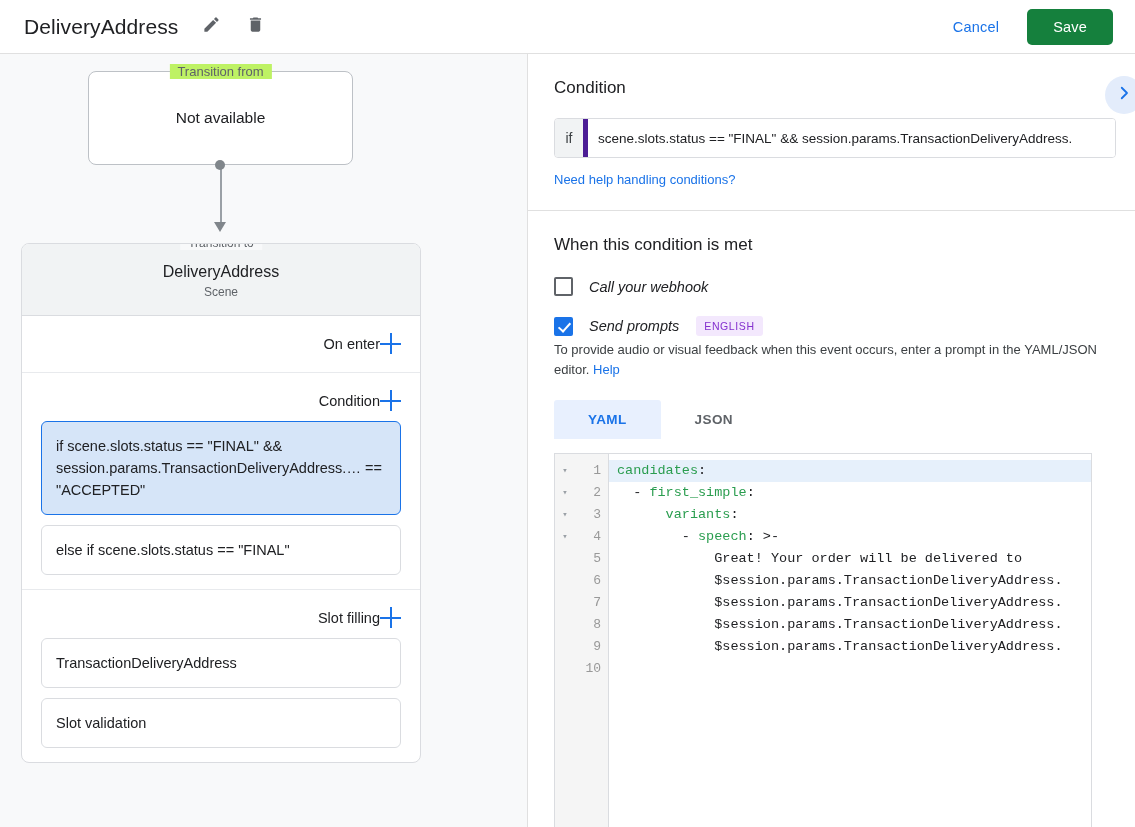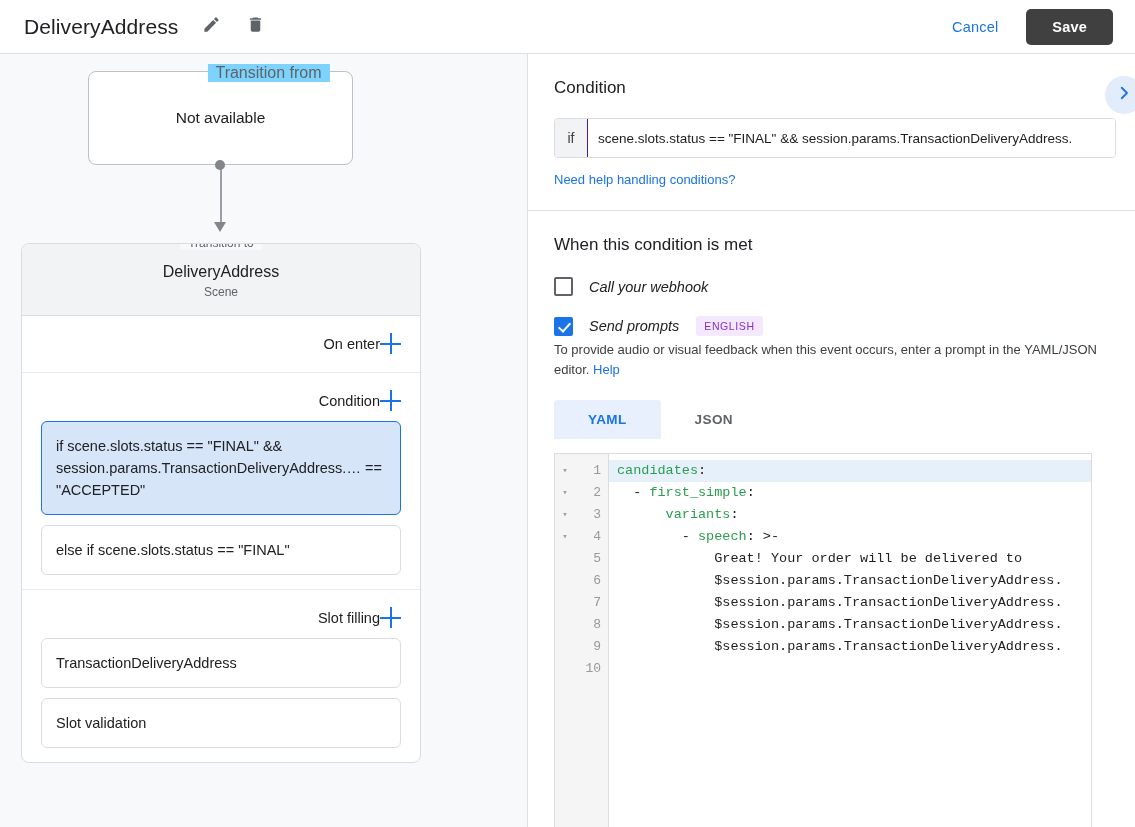--- a/index.html
+++ b/index.html
@@ -49,24 +49,24 @@
     font-weight: 500;
     letter-spacing: .2px;
     padding: 9px 14px;
     border-radius: 4px;
     cursor: pointer;
     background: none; border: none;
     font-family: inherit;
   }
   .save-btn {
     margin-left: 14px;
-    background: #404040;
+    background: #15803d;
     color: #ffffff;
     font-size: 14.5px;
-    font-weight: 700;
+    font-weight: 400;
     letter-spacing: .2px;
     padding: 10px 26px;
     border: none;
     border-radius: 5px;
     cursor: pointer;
     font-family: inherit;
   }
 
   
   .body {
@@ -91,26 +91,25 @@
     border: 1px solid #bdc1c6;
     border-radius: 8px;
     background: #ffffff;
     margin: 0 auto;
   }
   .node-legend {
     position: absolute;
     top: -8px;
     left: 50%;
     transform: translateX(-50%);
-    background: #7dd3fc;
+    background: #bef264;
     padding: 0 8px;
-    font-size: 16px;
+    font-size: 13px;
     color: #5f6368;
     white-space: nowrap;
-    margin-left: 48px;
   }
   .transition-from {
     width: 265px;
     height: 94px;
     margin-top: 17px;
     margin-left: 88px;
     display: flex;
     align-items: center;
     justify-content: center;
   }
@@ -263,21 +262,21 @@
     border: 1px solid #dadce0;
     border-radius: 4px;
     overflow: hidden;
     height: 40px;
     max-width: 563px;
   }
   .cond-if {
     width: 33px;
     min-width: 33px;
     background: #f1f3f4;
-    border-right: 1px solid #4c1d95;
+    border-right: 5px solid #4c1d95;
     display: flex;
     align-items: center;
     justify-content: center;
     font-size: 14px;
     color: #3c4043;
   }
   .cond-input {
     flex: 1;
     border: none;
     outline: none;

